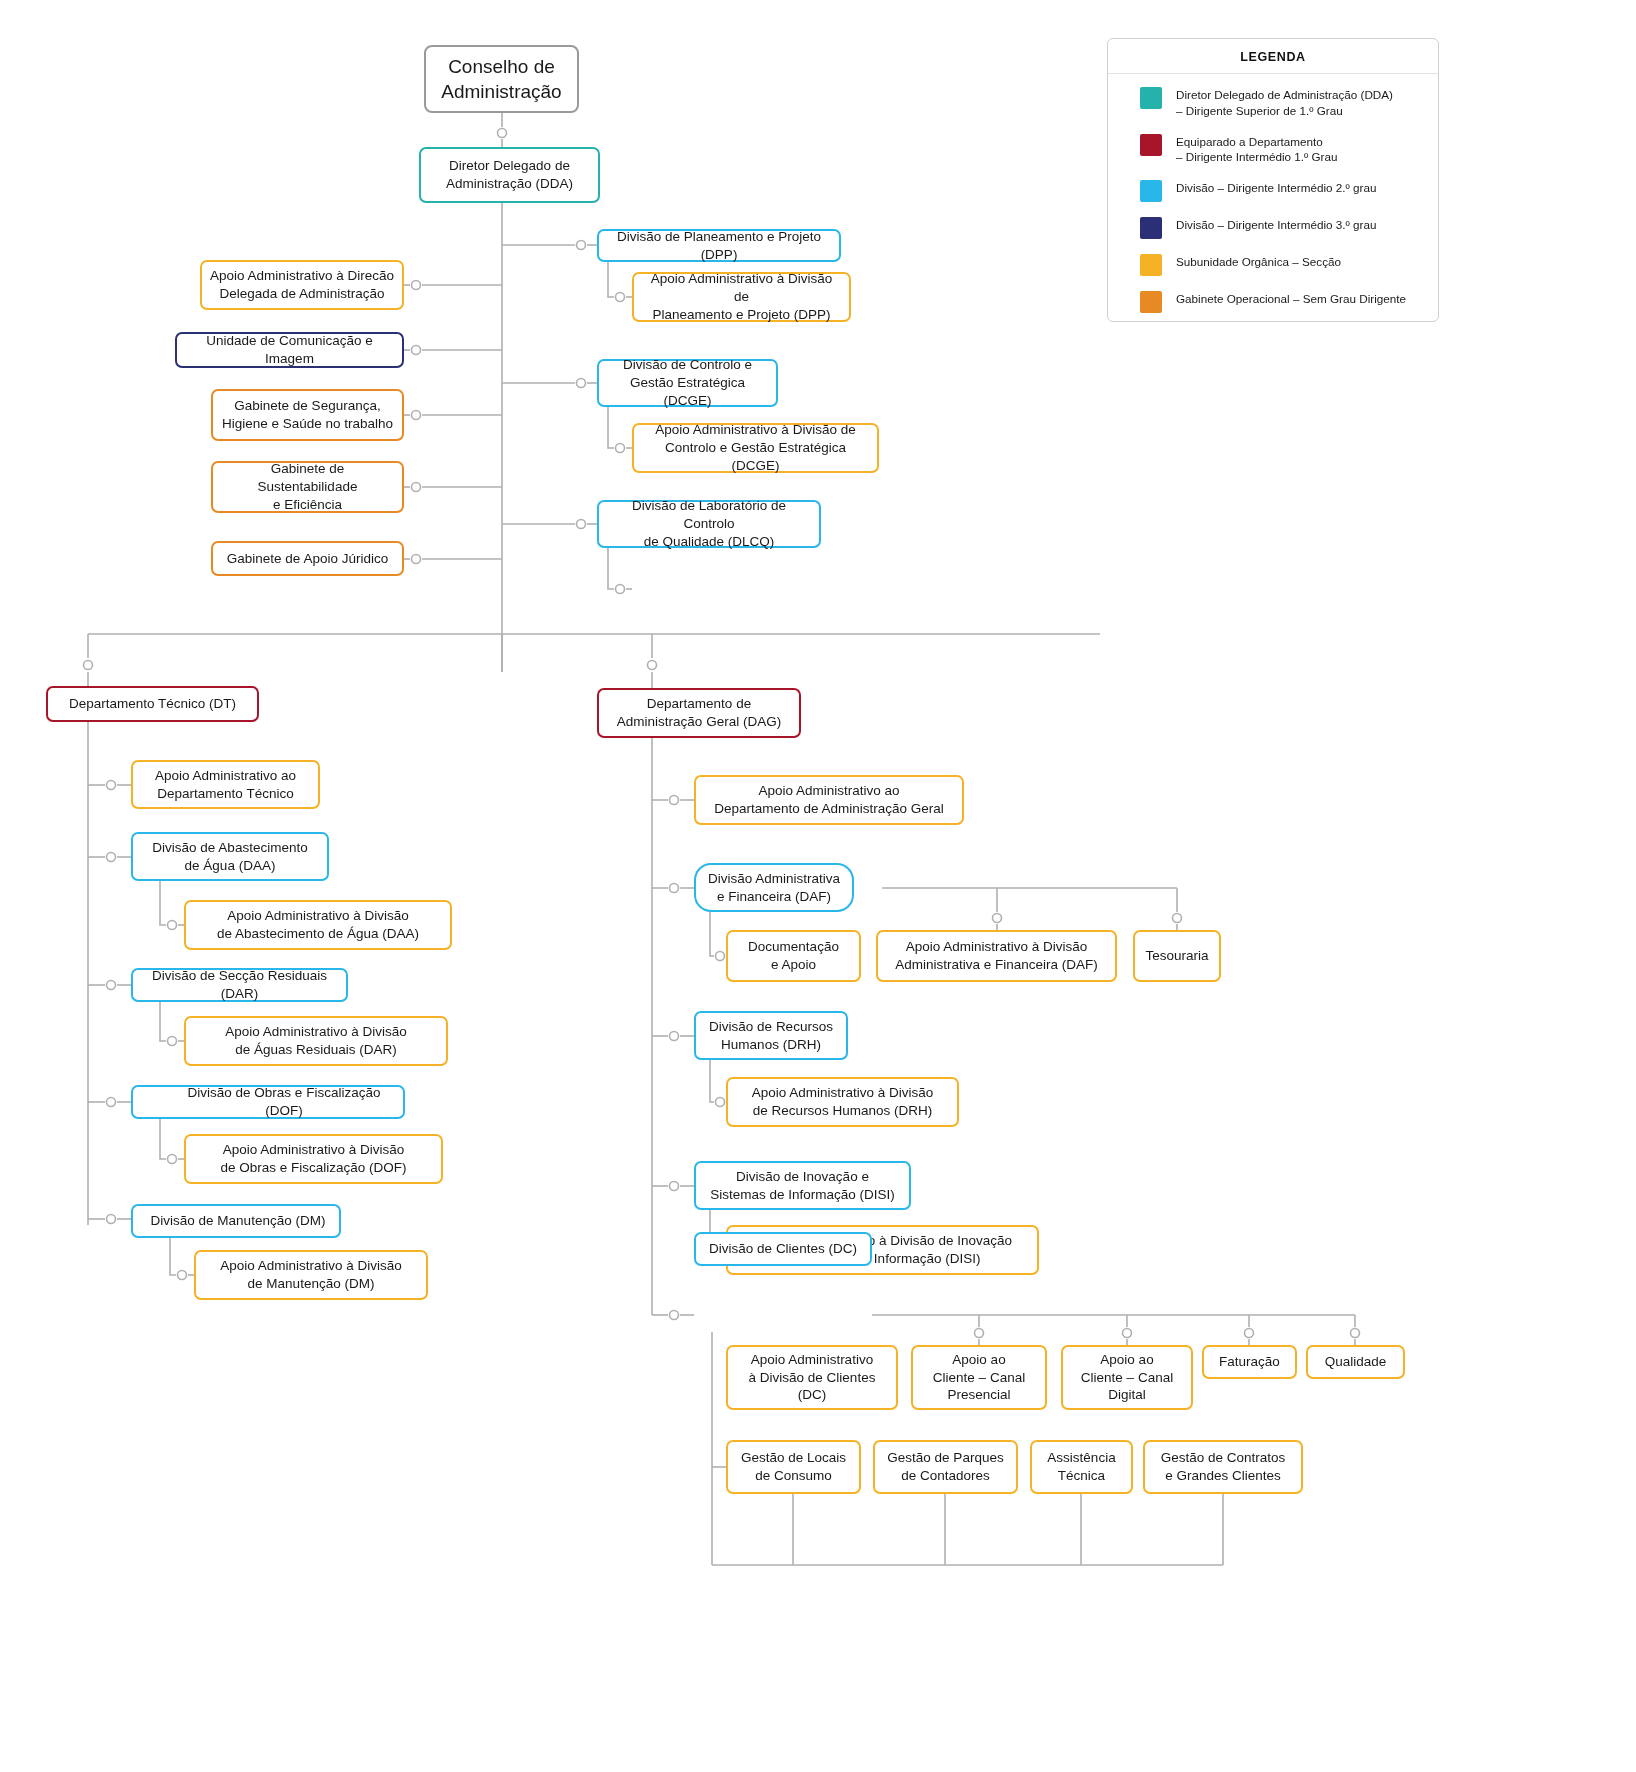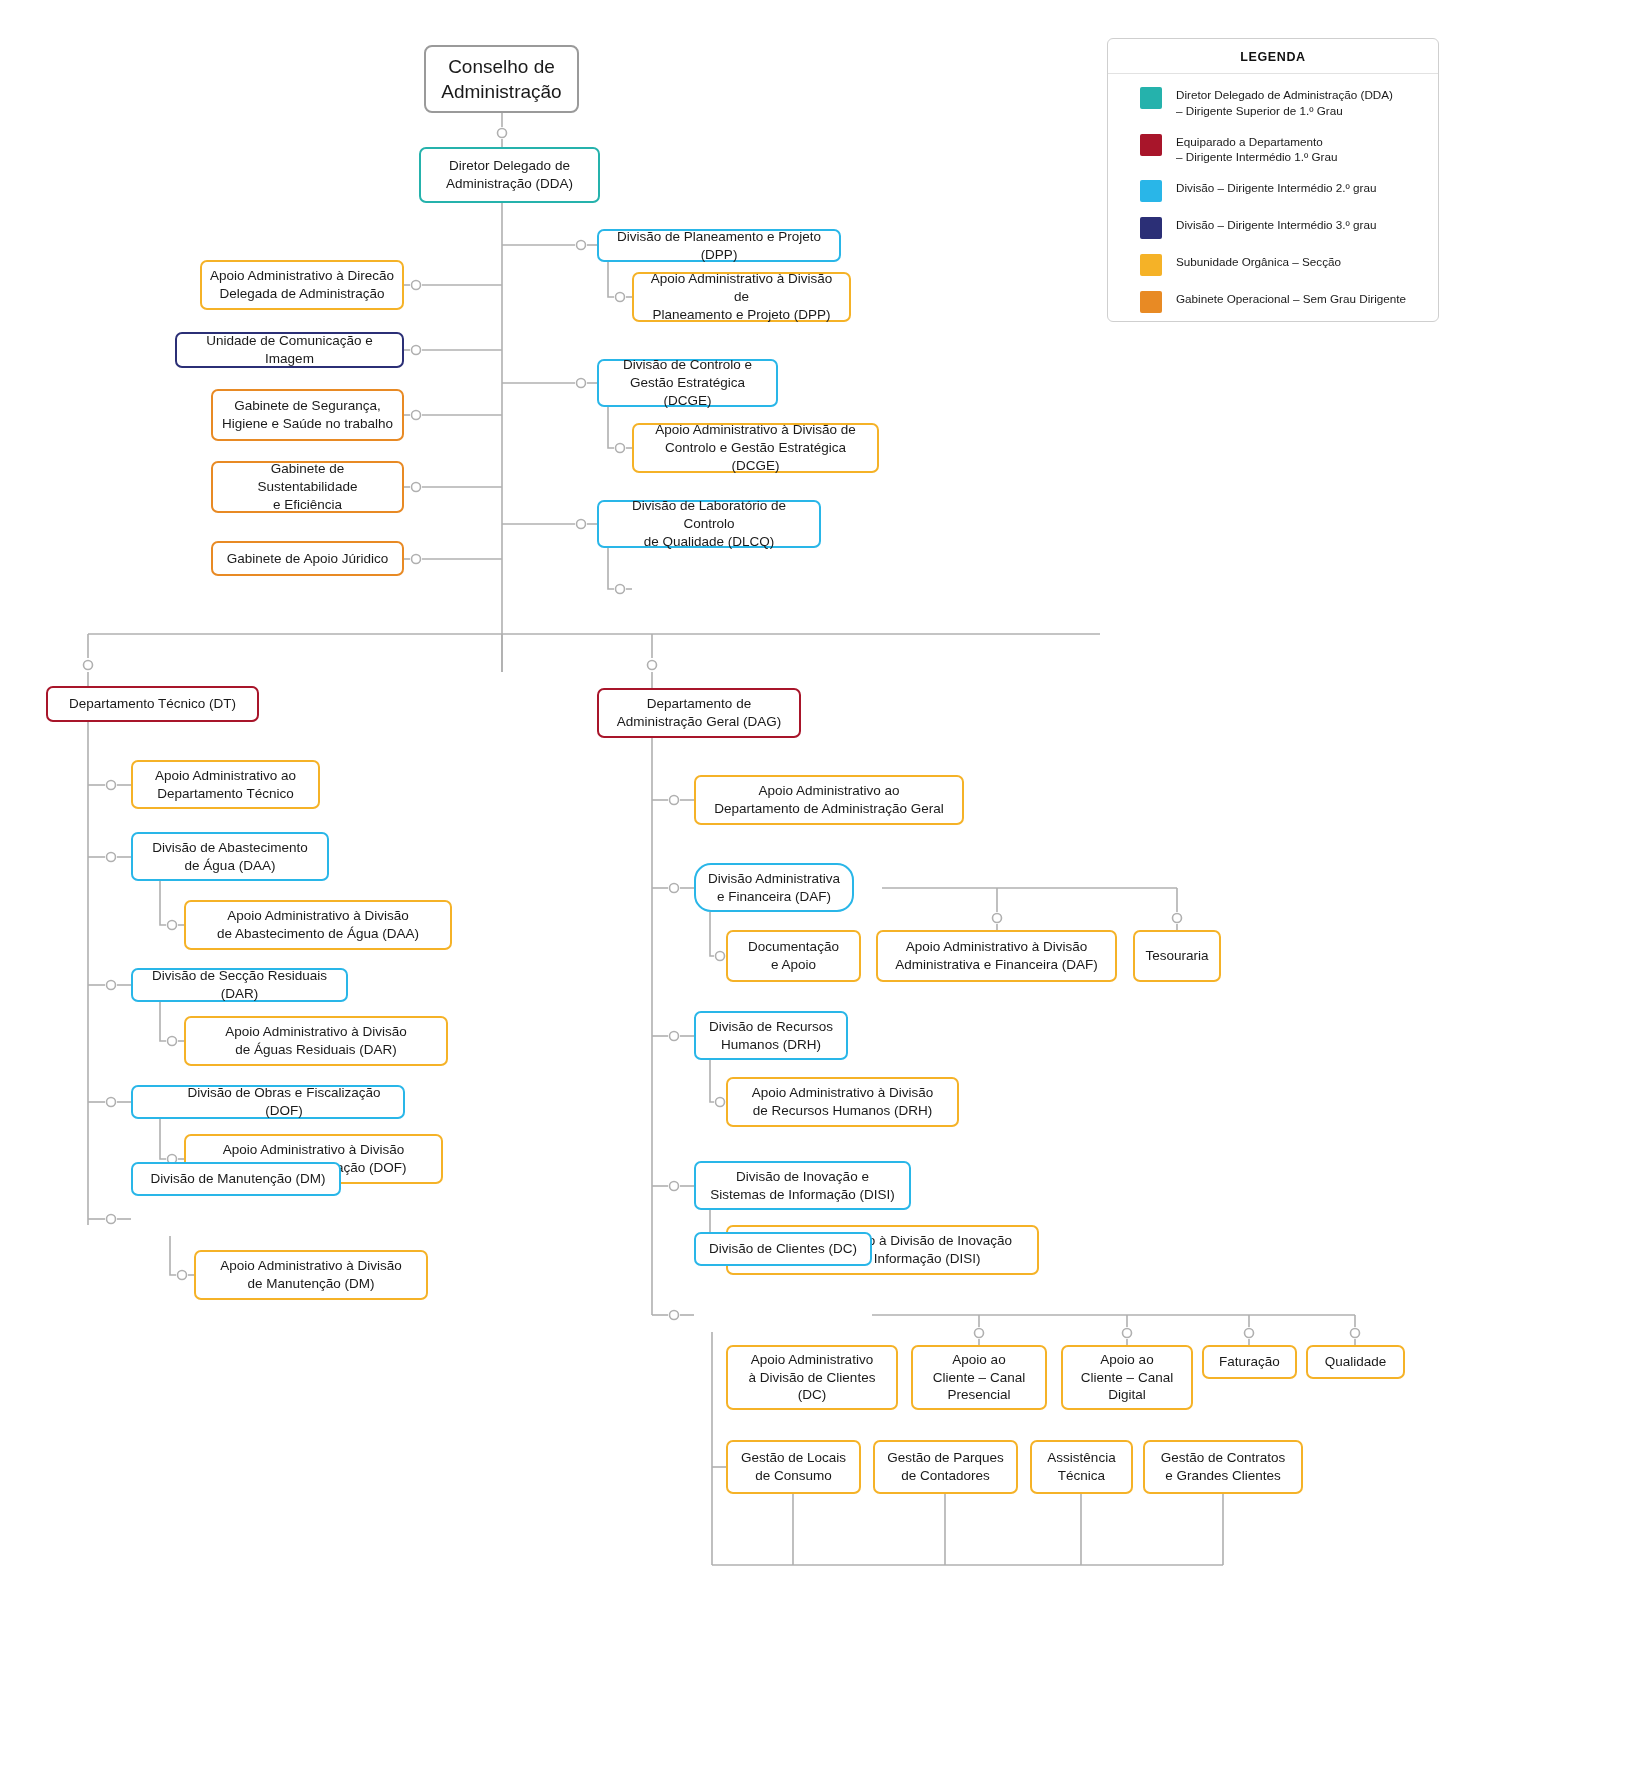--- a/index.html
+++ b/index.html
@@ -255,21 +255,21 @@
   <div class="node div2" style="left: 131px; top: 832px; width: 198px; height: 49px;">Divisão de Abastecimento
 de Água (DAA)</div>
   <div class="node sec" style="left: 184px; top: 900px; width: 268px; height: 50px;">Apoio Administrativo à Divisão
 de Abastecimento de Água (DAA)</div>
   <div class="node div2" style="left: 131px; top: 968px; width: 217px; height: 34px;">Divisão de Secção Residuais (DAR)</div>
   <div class="node sec" style="left: 184px; top: 1016px; width: 264px; height: 50px;">Apoio Administrativo à Divisão
 de Águas Residuais (DAR)</div>
   <div class="node div2" style="left: 131px; top: 1085px; width: 274px; height: 34px; padding-left: 40px;">Divisão de Obras e Fiscalização (DOF)</div>
   <div class="node sec" style="left: 184px; top: 1134px; width: 259px; height: 50px;">Apoio Administrativo à Divisão
 de Obras e Fiscalização (DOF)</div>
-  <div class="node div2" style="left: 131px; top: 1162px; width: 210px; height: 34px; padding-left: 12px;">Divisão de Manutenção (DM)</div>
+  <div class="node div2" style="left: 131px; top: 1204px; width: 210px; height: 34px; padding-left: 12px;">Divisão de Manutenção (DM)</div>
   <div class="node sec" style="left: 194px; top: 1250px; width: 234px; height: 50px;">Apoio Administrativo à Divisão
 de Manutenção (DM)</div>
 
   <div class="node dept" style="left: 597px; top: 688px; width: 204px; height: 50px;">Departamento de
 Administração Geral (DAG)</div>
   <div class="node sec" style="left: 694px; top: 775px; width: 270px; height: 50px;">Apoio Administrativo ao
 Departamento de Administração Geral</div>
   <div class="node div2" style="left: 694px; top: 863px; width: 160px; height: 49px; border-radius: 17px;">Divisão Administrativa
 e Financeira (DAF)</div>
   <div class="node sec" style="left: 726px; top: 930px; width: 135px; height: 52px;">Documentação

